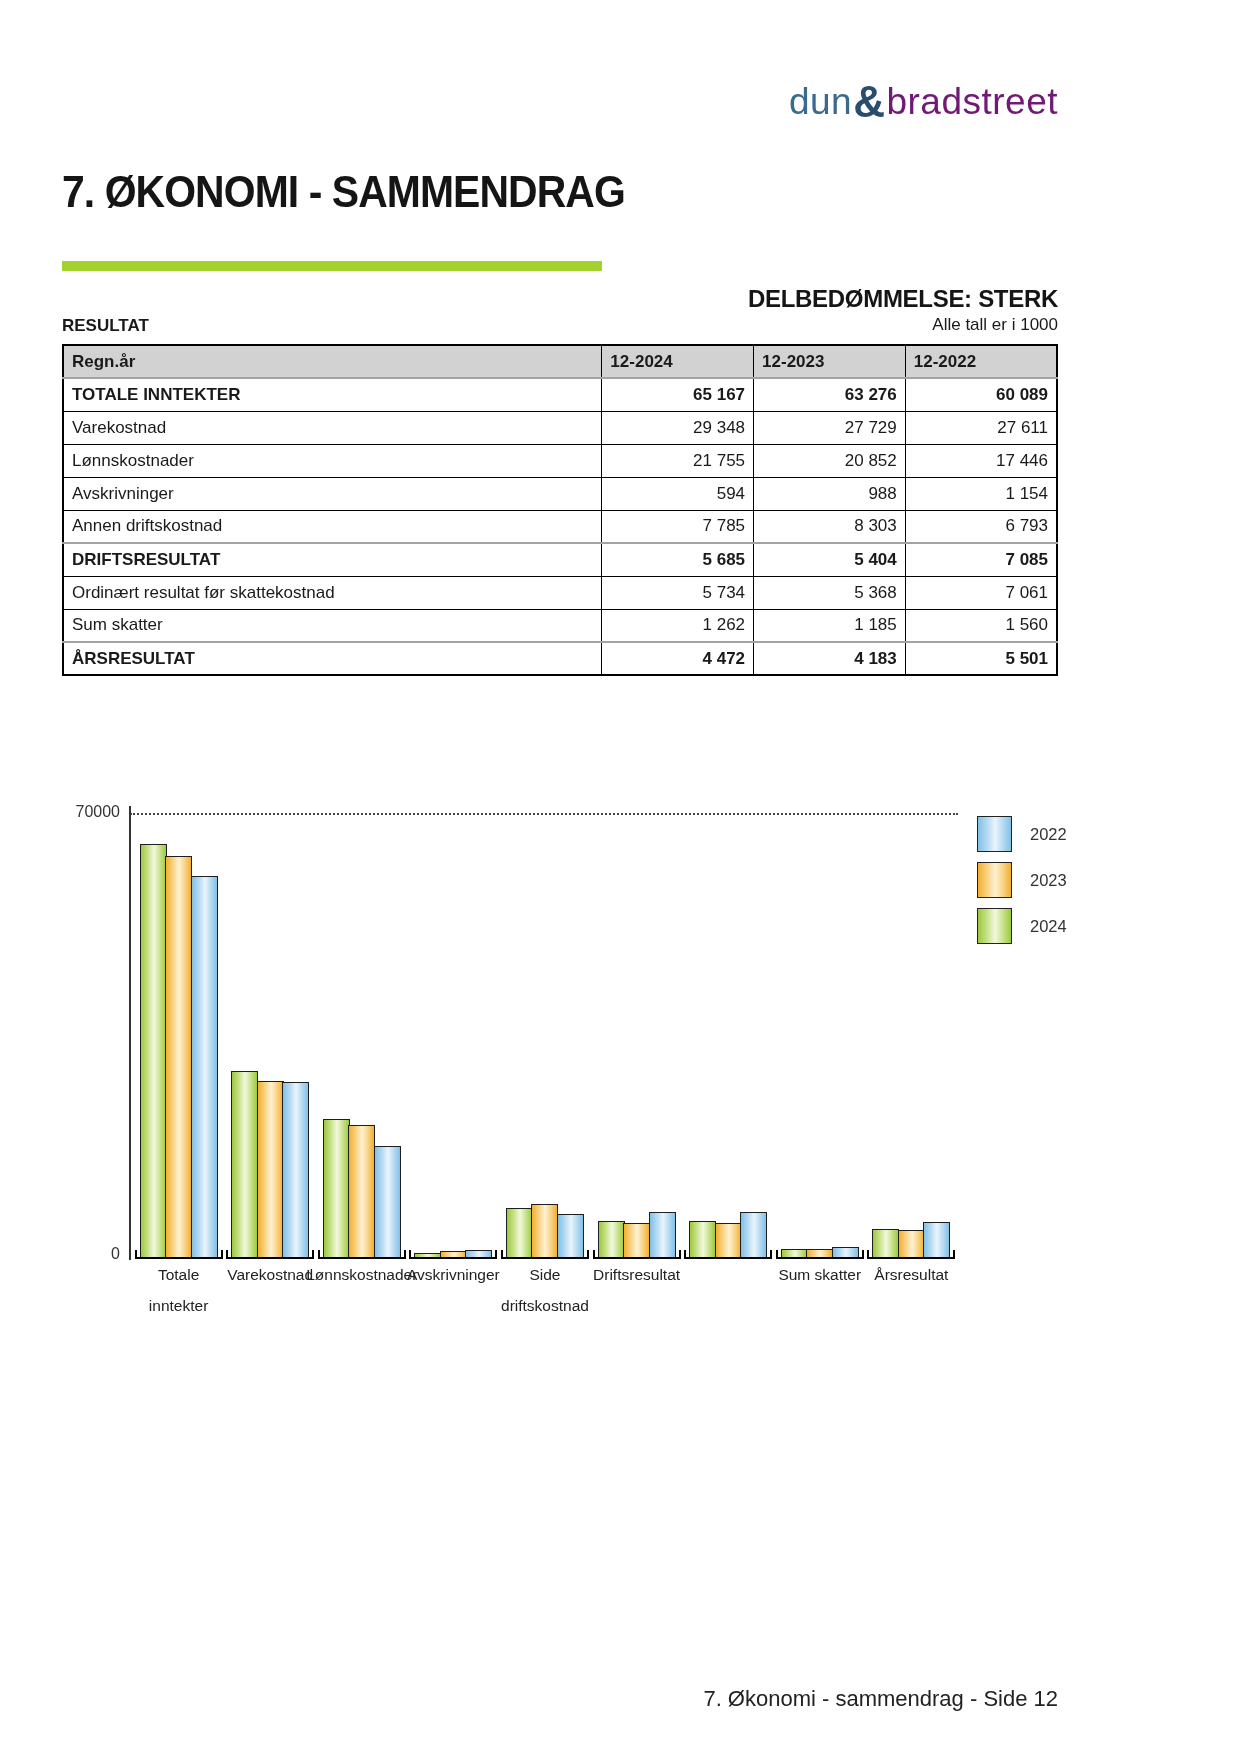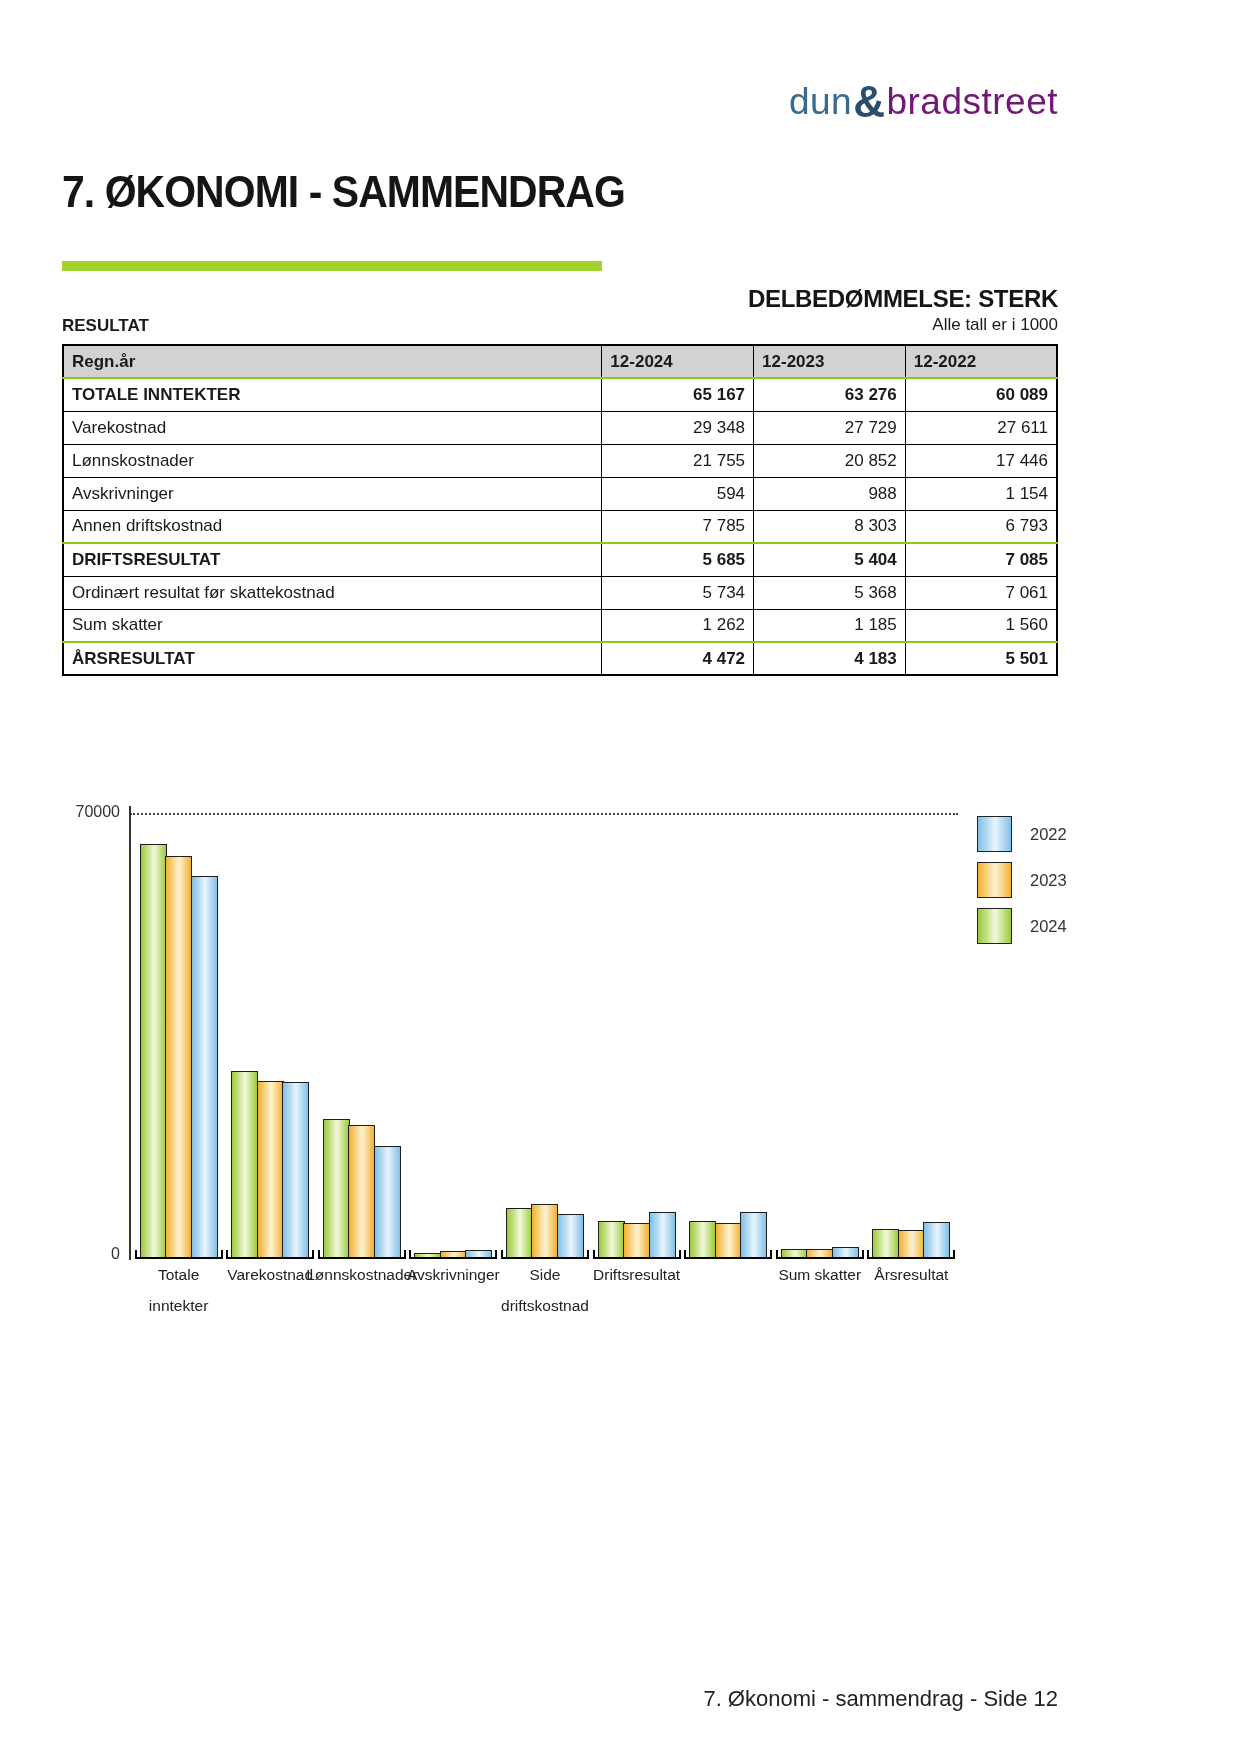--- a/index.html
+++ b/index.html
@@ -28,21 +28,21 @@
 
   
   .fin-table { position:absolute; left:62px; top:344px; width:996px; border-collapse:collapse;
                font-size:17px; border:2px solid #000; }
   .fin-table th, .fin-table td { border:1.2px solid #000; padding:5px 8px; height:33px; vertical-align:middle; }
   .fin-table thead th { background:#d2d2d2; font-weight:700; }
   .fin-table th.col-label { text-align:left; width:540px; }
   .fin-table th.col-num { text-align:left; width:152px; }
   .fin-table td.cell-label { text-align:left; }
   .fin-table td.cell-num { text-align:right; }
-  .fin-table tr.bold td { font-weight:700; border-top:2px solid #84cc16; }
+  .fin-table tr.bold td { font-weight:700; border-top:2px solid #a3a3a3; }
   .fin-table thead tr { border-bottom:2px solid #000; }
 
   
   .ytick-top { position:absolute; left:30px; top:803px; width:90px; text-align:right; font-size:16px; color:#333; }
   .ytick-zero { position:absolute; left:85px; top:1245px; width:35px; text-align:right; font-size:16px; color:#333; }
   .gridline-top { position:absolute; left:130px; top:813px; width:828px; border-top:2px dotted #444; }
   .yaxis { position:absolute; left:129px; top:806px; height:454px; border-left:2px solid #333; }
   .chart-plot { position:absolute; left:131px; top:815px; width:828px; height:444px;
                 display:flex; justify-content:space-evenly; align-items:flex-end; }
   .group { position:relative; height:100%; display:flex; align-items:flex-end; padding:0 5px;

